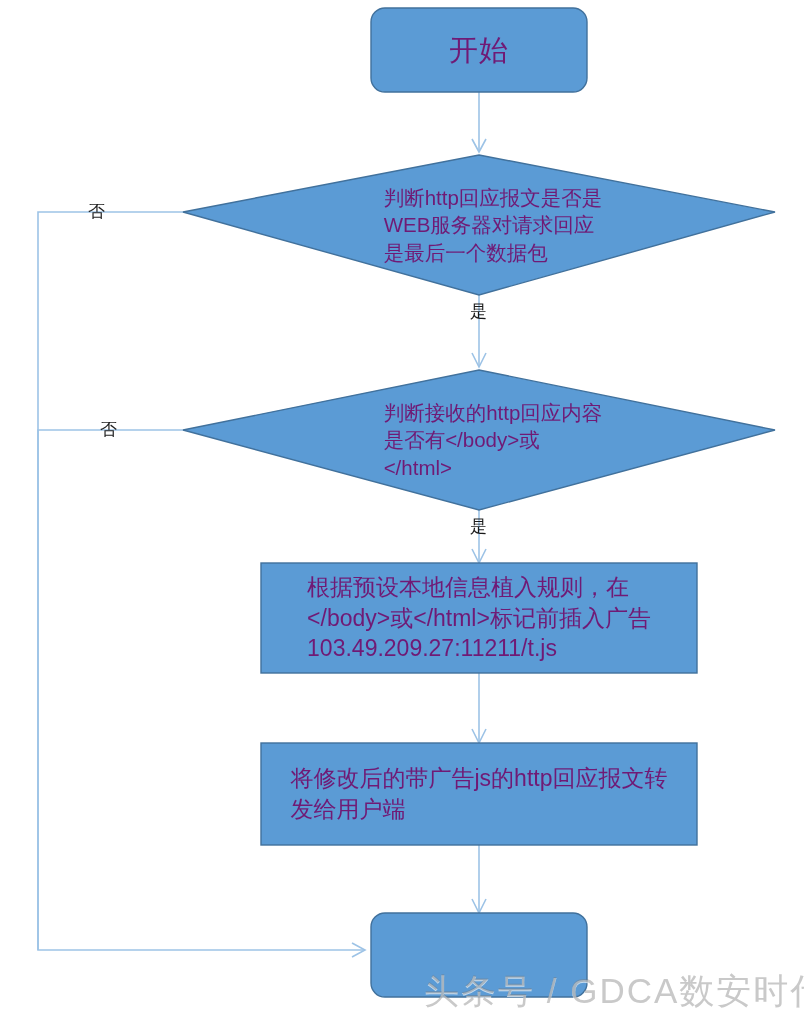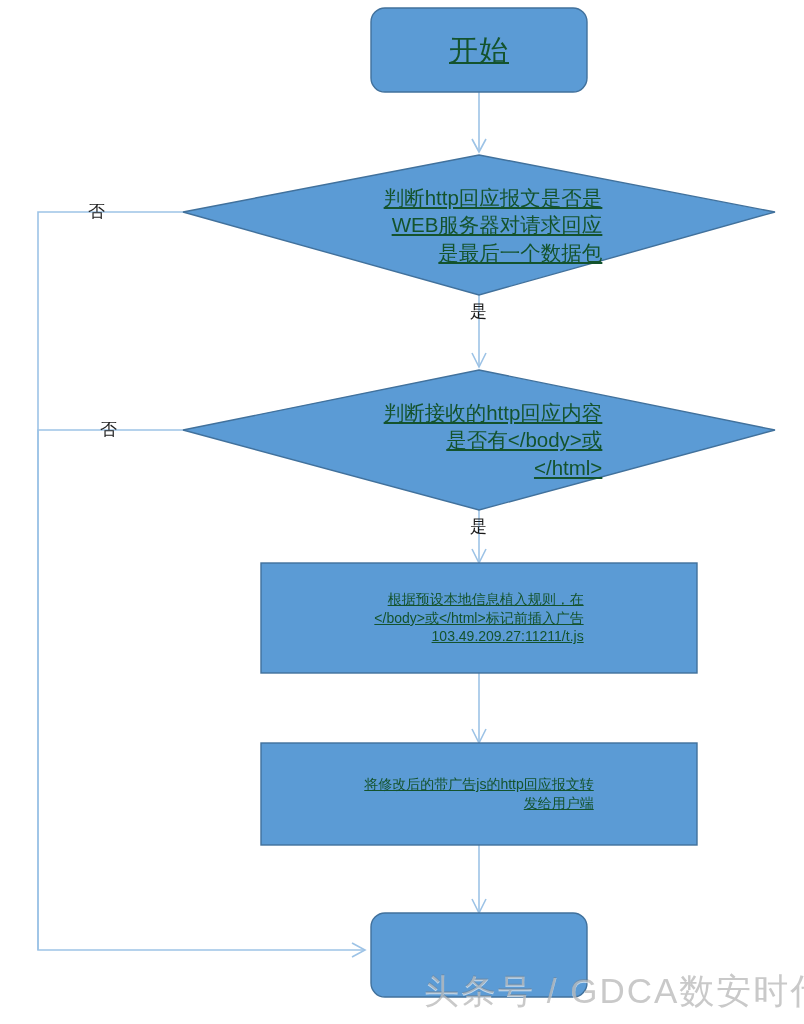--- a/index.html
+++ b/index.html
@@ -20,39 +20,38 @@
   }
   #flow-svg {
     position: absolute;
     left: 0;
     top: 0;
     width: 804px;
     height: 1024px;
   }
   .node-label {
     position: absolute;
-    color: #14532d;
-    text-align: right;
+    color: #701a75;
+    text-align: left;
     line-height: 1.34;
     white-space: pre-line;
     display: flex;
     align-items: center;
     justify-content: center;
     pointer-events: none;
-    text-decoration: underline;
   }
   .terminal-label {
     font-size: 29px;
     letter-spacing: 1px;
   }
   .decision-label {
     font-size: 20.5px;
   }
   .process-label {
-    font-size: 14px;
+    font-size: 23px;
   }
   .edge-label {
     position: absolute;
     font-size: 17px;
     color: #1a1a1a;
     line-height: 1;
     white-space: nowrap;
   }
   .watermark {
     position: absolute;

